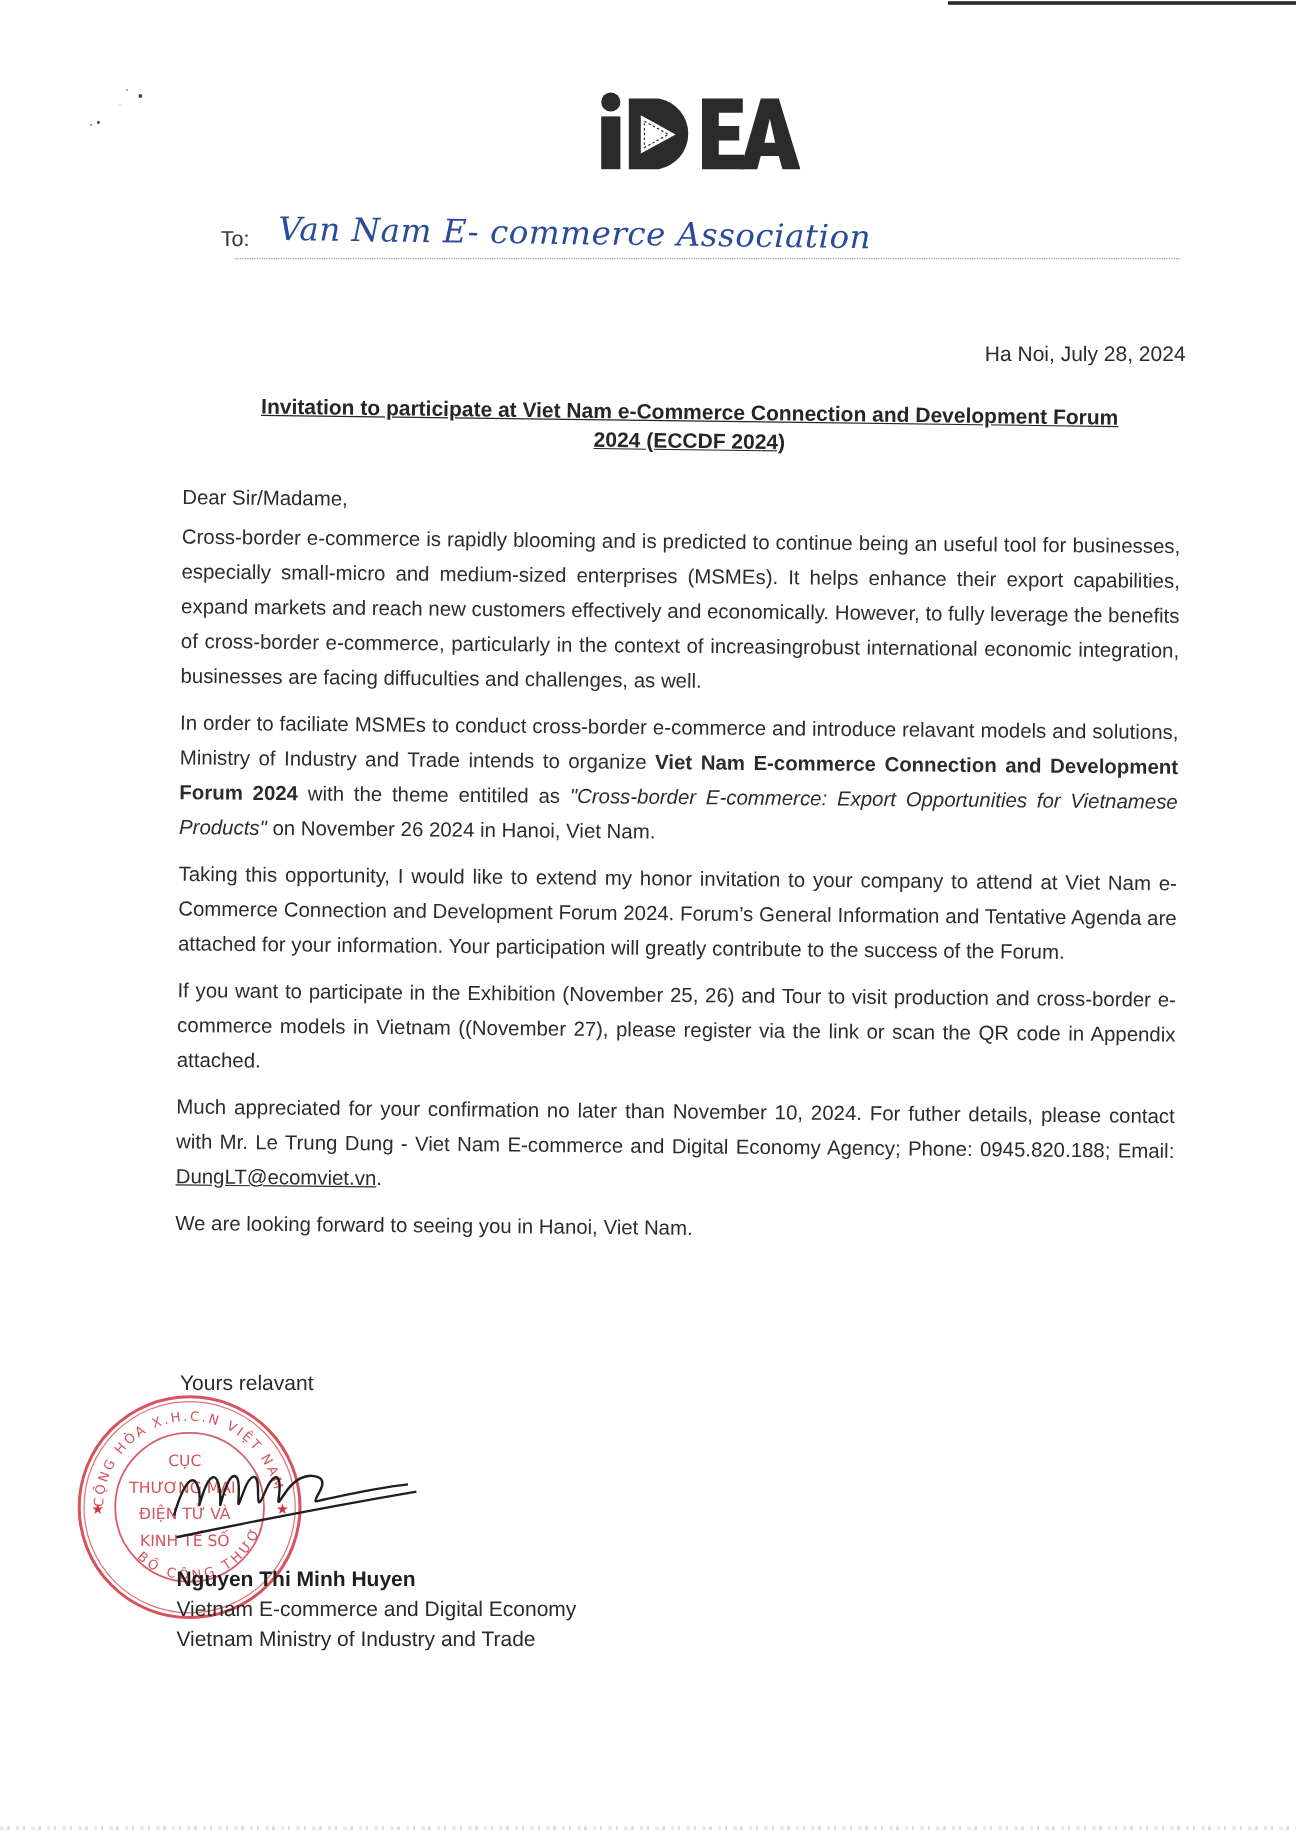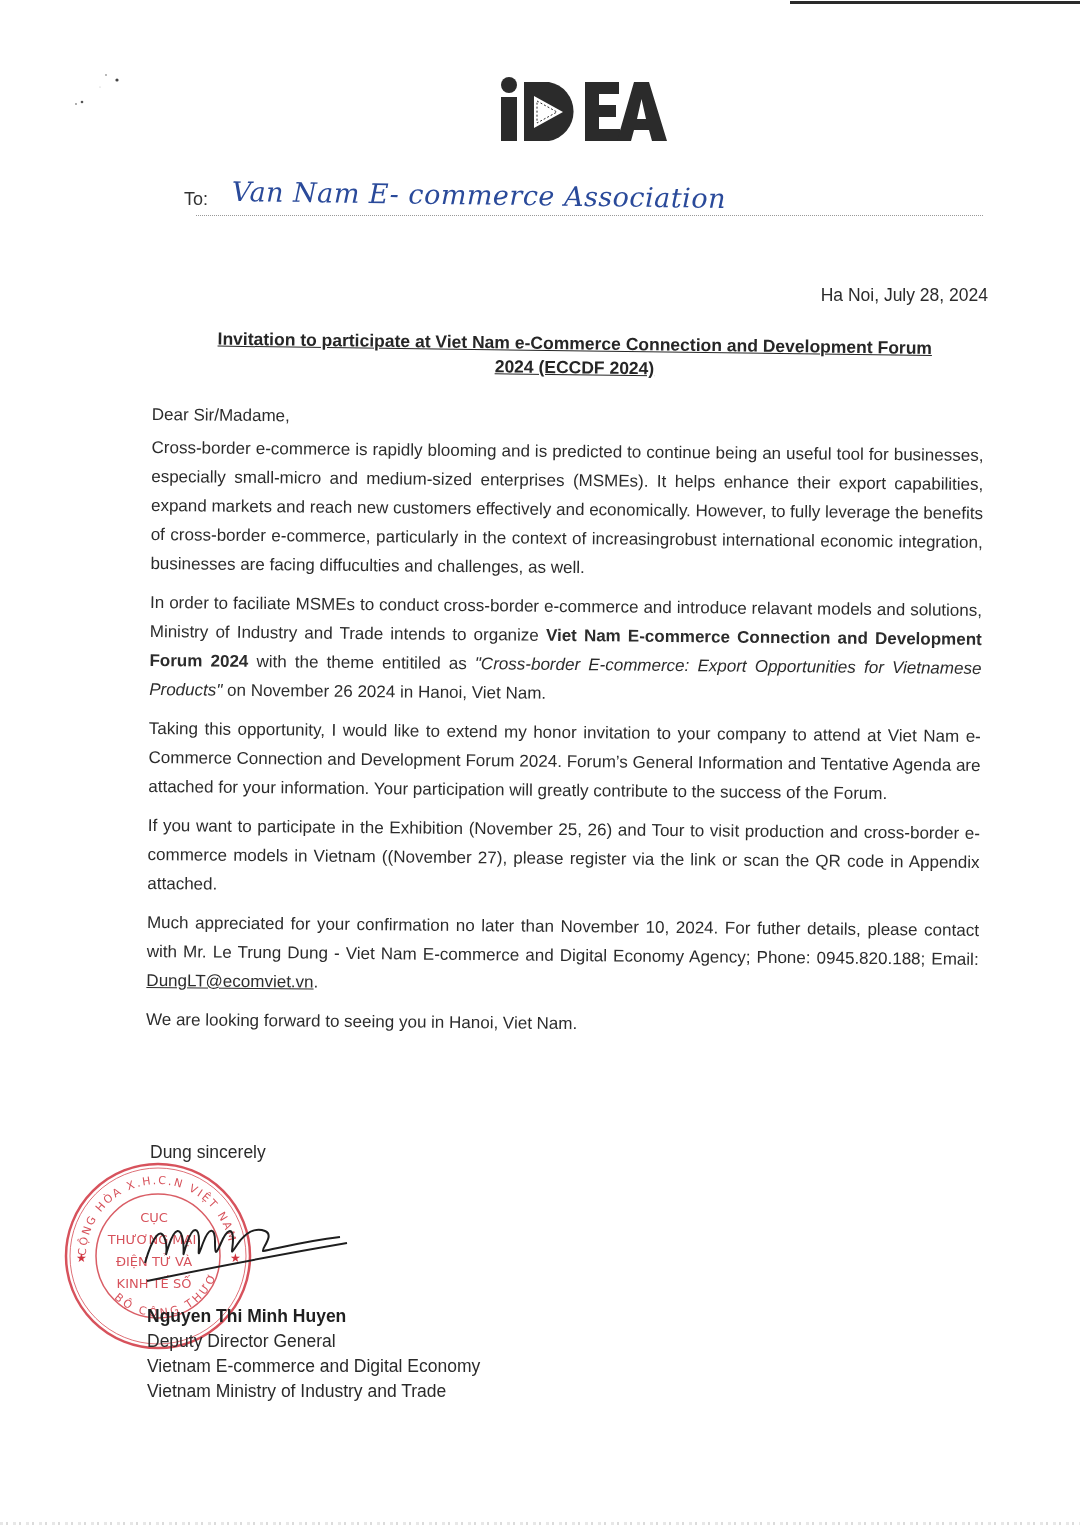--- a/index.html
+++ b/index.html
@@ -81,21 +81,21 @@
 <div class="body-text">
   <p class="salute">Dear Sir/Madame,</p>
   <p>Cross-border e-commerce is rapidly blooming and is predicted to continue being an useful tool for businesses, especially small-micro and medium-sized enterprises (MSMEs). It helps enhance their export capabilities, expand markets and reach new customers effectively and economically. However, to fully leverage the benefits of cross-border e-commerce, particularly in the context of increasingrobust international economic integration, businesses are facing diffuculties and challenges, as well.</p>
   <p><span>In order to faciliate MSMEs to conduct cross-border e-commerce and introduce relavant models and solutions, Ministry of Industry and Trade intends to organize </span><b>Viet Nam E-commerce Connection and Development Forum 2024</b><span> with the theme entitiled as </span><i>"Cross-border E-commerce: Export Opportunities for Vietnamese Products"</i><span> on November 26 2024 in Hanoi, Viet Nam.</span></p>
   <p>Taking this opportunity, I would like to extend my honor invitation to your company to attend at Viet Nam e-Commerce Connection and Development Forum 2024. Forum’s General Information and Tentative Agenda are attached for your information. Your participation will greatly contribute to the success of the Forum.</p>
   <p>If you want to participate in the Exhibition (November 25, 26) and Tour to visit production and cross-border e-commerce models in Vietnam ((November 27), please register via the link or scan the QR code in Appendix attached.</p>
   <p><span>Much appreciated for your confirmation no later than November 10, 2024. For futher details, please contact with Mr. Le Trung Dung - Viet Nam E-commerce and Digital Economy Agency; Phone: 0945.820.188; Email: </span><span class="email">DungLT@ecomviet.vn</span><span>.</span></p>
   <p>We are looking forward to seeing you in Hanoi, Viet Nam.</p>
 </div>
 
-<div class="closing">Dung sincerely</div>
+<div class="closing">Yours relavant</div>
 
 <svg class="stamp" viewBox="0 0 192 192">
   <defs>
     <path id="arcTop" d="M24 96 A72 72 0 0 1 168 96"></path>
     <path id="arcBot" d="M36 110 A62 62 0 0 0 156 110"></path>
   </defs>
   <circle cx="96" cy="96" r="92" fill="none" stroke="#d0343f" stroke-width="2.5" opacity="0.85"></circle>
   <circle cx="96" cy="96" r="88" fill="none" stroke="#d0343f" stroke-width="1" opacity="0.7"></circle>
   <circle cx="96" cy="96" r="62" fill="none" stroke="#d0343f" stroke-width="1.5" opacity="0.8"></circle>
   <text font-family="DejaVu Sans, sans-serif" font-size="11" fill="#d0343f" opacity="0.85" letter-spacing="2">
@@ -114,18 +114,17 @@
   <text x="168" y="102" font-size="12" fill="#d0343f">★</text>
 </svg>
 
 <svg class="signature" viewBox="0 0 230 80">
   <path d="M20 58 C28 30, 36 22, 40 34 C44 46, 38 58, 44 40 C50 22, 56 22, 58 36 C60 50, 56 56, 62 38 C68 20, 74 22, 74 36 C74 50, 72 54, 78 38 C84 22, 90 22, 90 36 C90 48, 90 52, 96 38 C102 24, 108 22, 108 34 C108 46, 104 52, 112 40 C120 28, 130 22, 140 26 C150 30, 136 44, 138 46 C150 44, 180 36, 215 32" fill="none" stroke="#1e1e1e" stroke-width="2"></path>
   <path d="M22 76 C80 64, 140 52, 222 38" fill="none" stroke="#1e1e1e" stroke-width="2"></path>
 </svg>
 
 <div class="signer">
   <div class="name">Nguyen Thi Minh Huyen</div>
-  <div>Deputy Director General</div>
   <div>Vietnam E-commerce and Digital Economy</div>
   <div>Vietnam Ministry of Industry and Trade</div>
 </div>
 
 <div class="bottom-noise"></div>
 
 </body></html>

